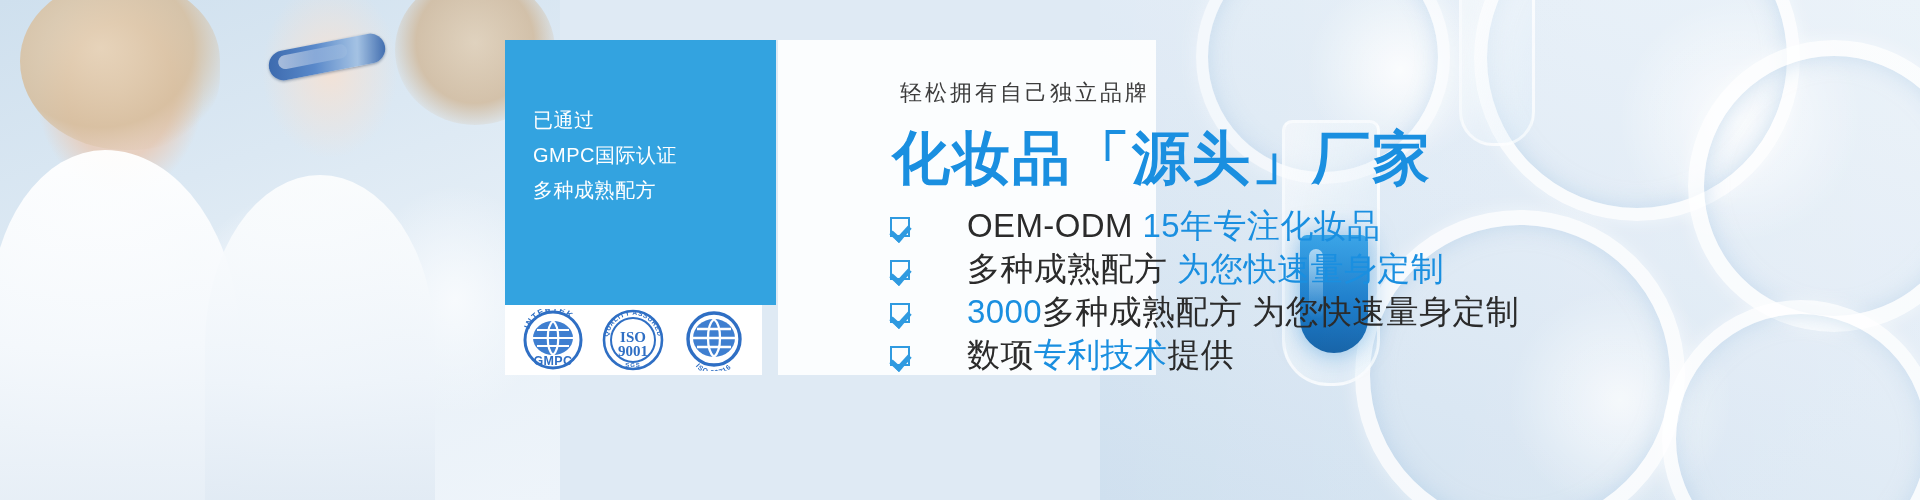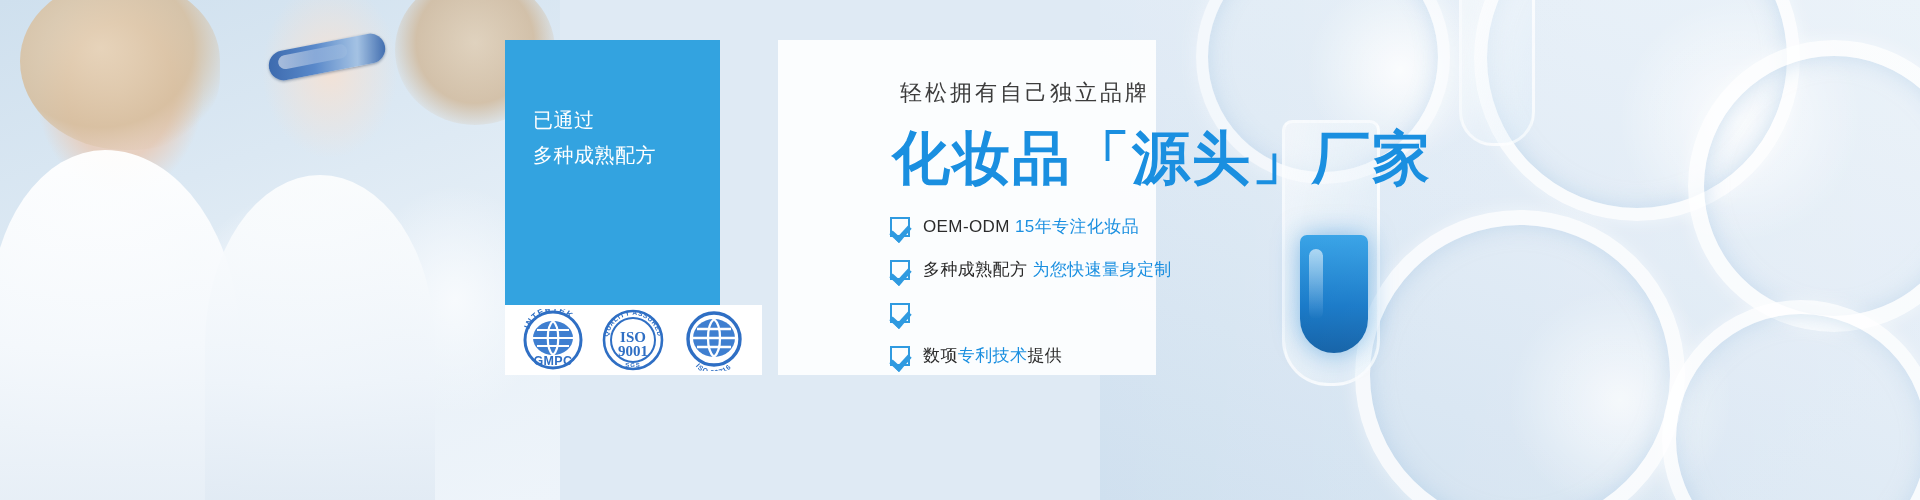--- a/index.html
+++ b/index.html
@@ -62,21 +62,21 @@
     box-shadow:0 0 26px rgba(25,130,210,.55);}
   .liquid:after{content:"";position:absolute;left:9px;top:14px;width:14px;height:70px;border-radius:8px;
     background:linear-gradient(180deg,rgba(255,255,255,.6),rgba(255,255,255,0));}
   .flask{position:absolute;right:385px;top:-10px;width:70px;height:150px;border-radius:8px 8px 34px 34px;
     background:linear-gradient(110deg,rgba(255,255,255,.5),rgba(215,234,248,.3));
     border:3px solid rgba(255,255,255,.6);}
   .vignette{position:absolute;inset:0;
     background:linear-gradient(90deg,rgba(255,255,255,0) 55%,rgba(255,255,255,.18) 100%);}
 
   
-  .cert-panel{position:absolute;left:505px;top:40px;width:215px;height:265px;background:#33a3e0;}
+  .cert-panel{position:absolute;left:505px;top:40px;width:271px;height:265px;background:#33a3e0;}
   .cert-panel .pointer{position:absolute;right:30px;bottom:-17px;width:0;height:0;
     border-left:17px solid transparent;border-right:17px solid transparent;border-top:17px solid #33a3e0;}
   .cert-lines{padding:47px 0 0 28px;}
   .cert-lines li{
     list-style:none;color:#ffffff;font-size:20px;line-height:35px;letter-spacing:.5px;white-space:nowrap;
   }
 
   
   .logo-strip{position:absolute;left:505px;top:305px;width:257px;height:70px;background:#ffffff;
     display:flex;align-items:center;justify-content:space-around;padding:0 8px;box-sizing:border-box;}
@@ -89,21 +89,21 @@
 
   .sub-head{position:absolute;left:900px;top:78px;font-size:22px;color:#3c3c3c;letter-spacing:3px;white-space:nowrap;}
   .main-head{position:absolute;left:892px;top:128px;font-size:58px;font-weight:bold;color:#1a8fe0;
     letter-spacing:2px;white-space:nowrap;line-height:1.05;}
 
   .bullets{position:absolute;left:890px;top:205px;width:900px;}
   .bullet{display:flex;align-items:center;height:43px;white-space:nowrap;}
   .cbox{flex:0 0 auto;width:20px;height:20px;border:2px solid #2f9ae0;position:relative;margin-right:13px;box-sizing:border-box;}
   .cbox:after{content:"";position:absolute;left:2px;top:3px;width:8px;height:14px;
     border:solid #2f9ae0;border-width:0 5px 5px 0;transform:rotate(42deg);}
-  .btxt{font-size:17px;color:#2b2b2b;letter-spacing:.4px;}
+  .btxt{font-size:33px;color:#2b2b2b;letter-spacing:.4px;margin-left:44px;}
   .btxt .hl{color:#1a8fe0;}
 </style>
 </head>
 <body>
 
 <div class="banner">
 
   <div class="bg">
     <div class="bg-lab">
       <div class="hair-a"></div>
@@ -122,20 +122,21 @@
       <div class="flask"></div>
       <div class="tube"></div>
       <div class="liquid"></div>
     </div>
     <div class="vignette"></div>
   </div>
 
   <div class="cert-panel">
     <ul class="cert-lines">
       <li>已通过</li>
+      <li>GMPC国际认证</li>
       <li>多种成熟配方</li>
     </ul>
     <div class="pointer"></div>
   </div>
 
   <div class="logo-strip">
 
     <div class="logo">
       <svg viewBox="0 0 66 62">
         <circle cx="33" cy="31" r="28" fill="none" stroke="#2f6fc4" stroke-width="3"></circle>
@@ -189,20 +190,21 @@
     <div class="bullet">
       <span class="cbox"></span>
       <span class="btxt"><span>OEM-ODM </span><span class="hl">15年专注化妆品</span></span>
     </div>
     <div class="bullet">
       <span class="cbox"></span>
       <span class="btxt"><span>多种成熟配方 </span><span class="hl">为您快速量身定制</span></span>
     </div>
     <div class="bullet">
       <span class="cbox"></span>
+      <span class="btxt"><span class="hl">3000</span><span>多种成熟配方 为您快速量身定制</span></span>
     </div>
     <div class="bullet">
       <span class="cbox"></span>
       <span class="btxt"><span>数项</span><span class="hl">专利技术</span><span>提供</span></span>
     </div>
   </div>
 
 </div>
 
 </body></html>

